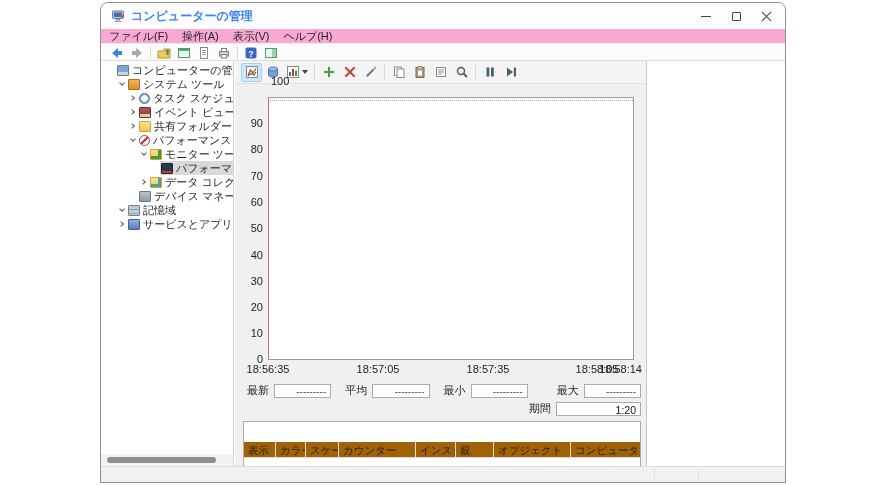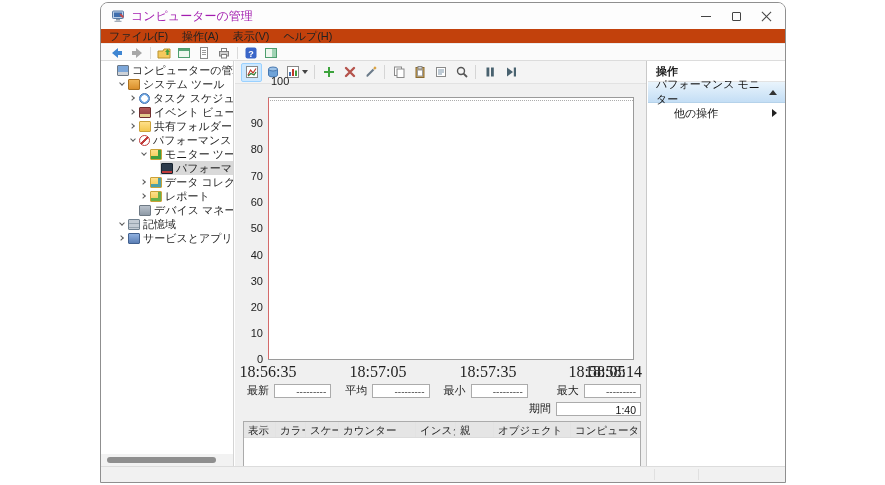--- a/index.html
+++ b/index.html
@@ -6,31 +6,31 @@
   html,body { width:885px; height:485px; background:#ffffff; font-family:"Liberation Sans","DejaVu Sans",sans-serif; overflow:hidden; }
   .stage { position:relative; width:885px; height:485px; background:#fff; }
 
   
   .win { position:absolute; left:100px; top:2px; width:686px; height:481px;
          background:#fff; border:1px solid #8f8f8f; border-radius:8px 8px 0 0; overflow:hidden; }
 
   
   .titlebar { position:absolute; left:0; top:0; right:0; height:26px; background:#fdfdfd; display:flex; align-items:center; padding-left:10px; }
   .titlebar .appicon { width:14px; height:14px; margin-right:6px; flex:none; }
-  .titlebar .ttl { font-size:12px; color:#a21caf; }
+  .titlebar .ttl { font-size:12px; color:#3b82f6;font-weight:bold; }
   .wincontrols { position:absolute; right:4px; top:0; height:26px; display:flex; }
   .wcbtn { width:30px; height:26px; display:flex; align-items:center; justify-content:center; }
   .ic-min { width:10px; height:1px; background:#444; }
   .ic-max { width:9px; height:9px; border:1px solid #444; border-radius:1px; }
   .ic-close { position:relative; width:11px; height:11px; }
   .ic-close::before,.ic-close::after { content:""; position:absolute; left:-1px; top:5px; width:13px; height:1px; background:#444; }
   .ic-close::before { transform:rotate(45deg); } .ic-close::after { transform:rotate(-45deg); }
 
   
-  .menubar { position:absolute; left:0; top:26px; right:0; height:15px; display:flex; align-items:center; padding-left:8px; border-bottom:1px solid #ececec; background:#c2410c; }
+  .menubar { position:absolute; left:0; top:26px; right:0; height:15px; display:flex; align-items:center; padding-left:8px; border-bottom:1px solid #ececec; background:#f9a8d4; }
   .menuitem { font-size:11px; color:#222; margin-right:14px; }
 
   
   .toolbar { position:absolute; left:0; top:42px; right:0; height:16px; display:flex; align-items:center; padding-left:6px; border-bottom:1px solid #dcdcdc; background:#fbfbfb; }
   .tbtn { width:20px; height:15px; display:flex; align-items:center; justify-content:center; }
   .tsep { width:1px; height:12px; background:#dadada; margin:0 3px; }
 
   
   .main { position:absolute; left:0; top:58px; right:0; bottom:16px; }
   .tree { position:absolute; left:0; top:0; width:133px; bottom:0; background:#fff; border-right:1px solid #d4d4d4; overflow:hidden; }
@@ -69,36 +69,36 @@
   .pmb { height:19px; min-width:21px; padding:0 2px; display:flex; align-items:center; justify-content:center; border:1px solid transparent; border-radius:2px; }
   .pmb.selected { background:#cde8ff; border-color:#9ad1ff; }
   .pmsep { width:1px; height:14px; background:#d5d5d5; margin:0 3px; }
   .dd { width:0; height:0; border-left:3px solid transparent; border-right:3px solid transparent; border-top:4px solid #444; margin-left:2px; }
 
   
   .plot { position:absolute; left:33px; top:36px; width:366px; height:263px; background:#fff; border:1px solid #9a9a9a; border-left:none; }
   .plot .topdot { position:absolute; left:0; right:0; top:2px; border-top:1px dotted #adadad; }
   .plot .cursor { position:absolute; left:0; top:0; bottom:0; width:1px; background:#d46a6a; }
   .ylab { position:absolute; width:28px; text-align:right; font-size:11px; color:#222; }
-  .xlab { position:absolute; top:302px; font-size:16px; color:#222; transform:translateX(-50%); white-space:nowrap;font-family:Liberation Serif, serif; }
+  .xlab { position:absolute; top:302px; font-size:11px; color:#222; transform:translateX(-50%); white-space:nowrap; }
   .xlab.rightedge { transform:none;padding-left:28px; }
 
   
   .statrow1 { position:absolute; left:12px; width:394px; top:322px; height:15px; display:flex; align-items:center; }
   .sgroup { display:flex; align-items:center; flex:1; margin-right:14px; }
   .sgroup:last-child { margin-right:0;margin-left:15px; }
   .slabel { font-size:11px; color:#1d1d1d; width:27px; flex:none; }
   .sfield { flex:1; height:14px; background:#fff; border:1px solid #ababab; font-size:10px; color:#555; text-align:right; padding:1px 4px 0 0; overflow:hidden; }
   .statrow2 { position:absolute; top:340px; left:12px; width:394px; height:15px; }
   .statrow2 .sg2 { position:absolute; right:0; width:112px; display:flex; align-items:center; }
   .sfield.duration { color:#111; font-size:10.5px; }
 
   
   .legend { position:absolute; left:8px; top:360px; width:398px; height:47px; background:#fff; border:1px solid #ababab; }
-  .leghead { display:flex; height:16px; background:#e5e5e5; border-bottom:1px solid #dcdcdc; }
+  .leghead { display:flex; height:16px; background:#a16207; border-bottom:1px solid #dcdcdc;margin-top:20px; }
   .legcol { font-size:10.5px; color:#1d1d1d; padding:2px 0 0 4px; border-right:1px solid #e2e2e2; overflow:hidden; white-space:nowrap; }
   .c0{width:32px;} .c1{width:30px;} .c2{width:33px;} .c3{width:77px;} .c4{width:40px;} .c5{width:38px;} .c6{width:77px;} .c7{flex:1; border-right:none;}
 
   
   .act-title { height:21px; line-height:21px; padding-left:8px; font-size:11px; font-weight:bold; color:#1d1d1d; border-bottom:1px solid #e3e3e3; }
   .act-group { height:21px; display:flex; align-items:center; padding:0 8px; font-size:11px; color:#111;
                background:linear-gradient(#e9f4fc,#c4def5); border-bottom:1px solid #b5d2ea; }
   .act-group .tri-up { margin-left:auto; width:0; height:0; border-left:4px solid transparent; border-right:4px solid transparent; border-bottom:5px solid #333; }
   .act-more { height:20px; display:flex; align-items:center; padding:0 8px 0 26px; font-size:11px; color:#111; }
   .act-more .tri-right { margin-left:auto; width:0; height:0; border-top:4px solid transparent; border-bottom:4px solid transparent; border-left:5px solid #222; }
@@ -268,29 +268,20 @@
             </div>
         <div class="trow lvl3">
               <span class="exp">
                 <span class="chev closed"></span>
               </span>
               <span class="rowbody">
                 <span class="ti i-folddata"></span>
                 <span>データ コレクター セット</span>
               </span>
             </div>
-        <div class="trow lvl3">
-              <span class="exp">
-                <span class="chev closed"></span>
-              </span>
-              <span class="rowbody">
-                <span class="ti i-foldrep"></span>
-                <span>レポート</span>
-              </span>
-            </div>
         <div class="trow lvl2">
               <span class="exp"></span>
               <span class="rowbody">
                 <span class="ti i-device"></span>
                 <span>デバイス マネージャー</span>
               </span>
             </div>
         <div class="trow lvl1">
               <span class="exp">
                 <span class="chev open"></span>
@@ -436,50 +427,39 @@
               <span class="sfield">---------</span>
             </div>
         <div class="sgroup">
               <span class="slabel">最大</span>
               <span class="sfield">---------</span>
             </div>
       </div>
       <div class="statrow2">
         <div class="sg2">
               <span class="slabel">期間</span>
-              <span class="sfield duration">1:40</span>
+              <span class="sfield duration">1:20</span>
             </div>
       </div>
 
       <div class="legend">
         <div class="leghead">
           <span class="legcol c0">表示</span>
           <span class="legcol c1">カラー</span>
           <span class="legcol c2">スケー...</span>
           <span class="legcol c3">カウンター</span>
           <span class="legcol c4">インスタ...</span>
           <span class="legcol c5">親</span>
           <span class="legcol c6">オブジェクト</span>
           <span class="legcol c7">コンピューター</span>
         </div>
         <div></div>
       </div>
     </div>
 
-    <div class="actions">
-      <div class="act-title">操作</div>
-      <div class="act-group">
-        <span>パフォーマンス モニター</span>
-        <span class="tri-up"></span>
-      </div>
-      <div class="act-more">
-        <span>他の操作</span>
-        <span class="tri-right"></span>
-      </div>
-    </div>
   </div>
 
   <div class="statusbar">
     <span class="ssep" style="left:553px;"></span>
     <span class="ssep" style="left:597px;"></span>
   </div>
 
 </div>
 </div>
 

